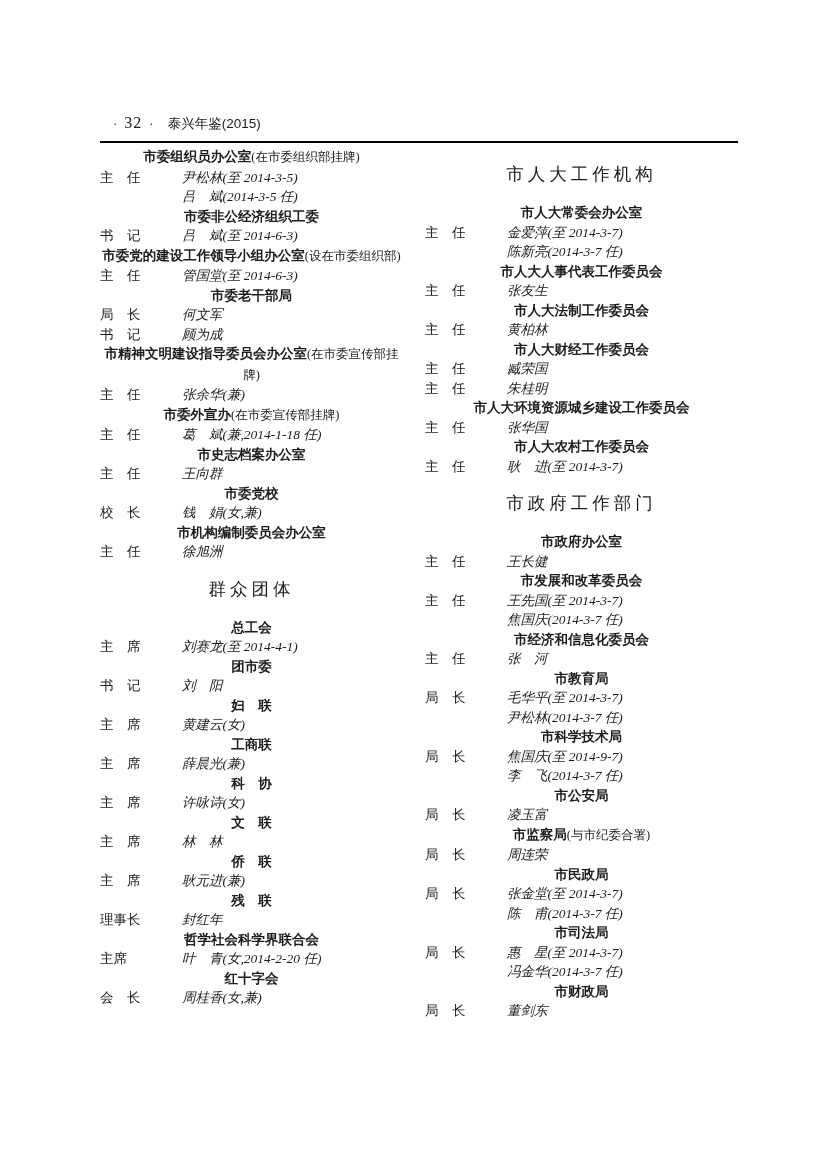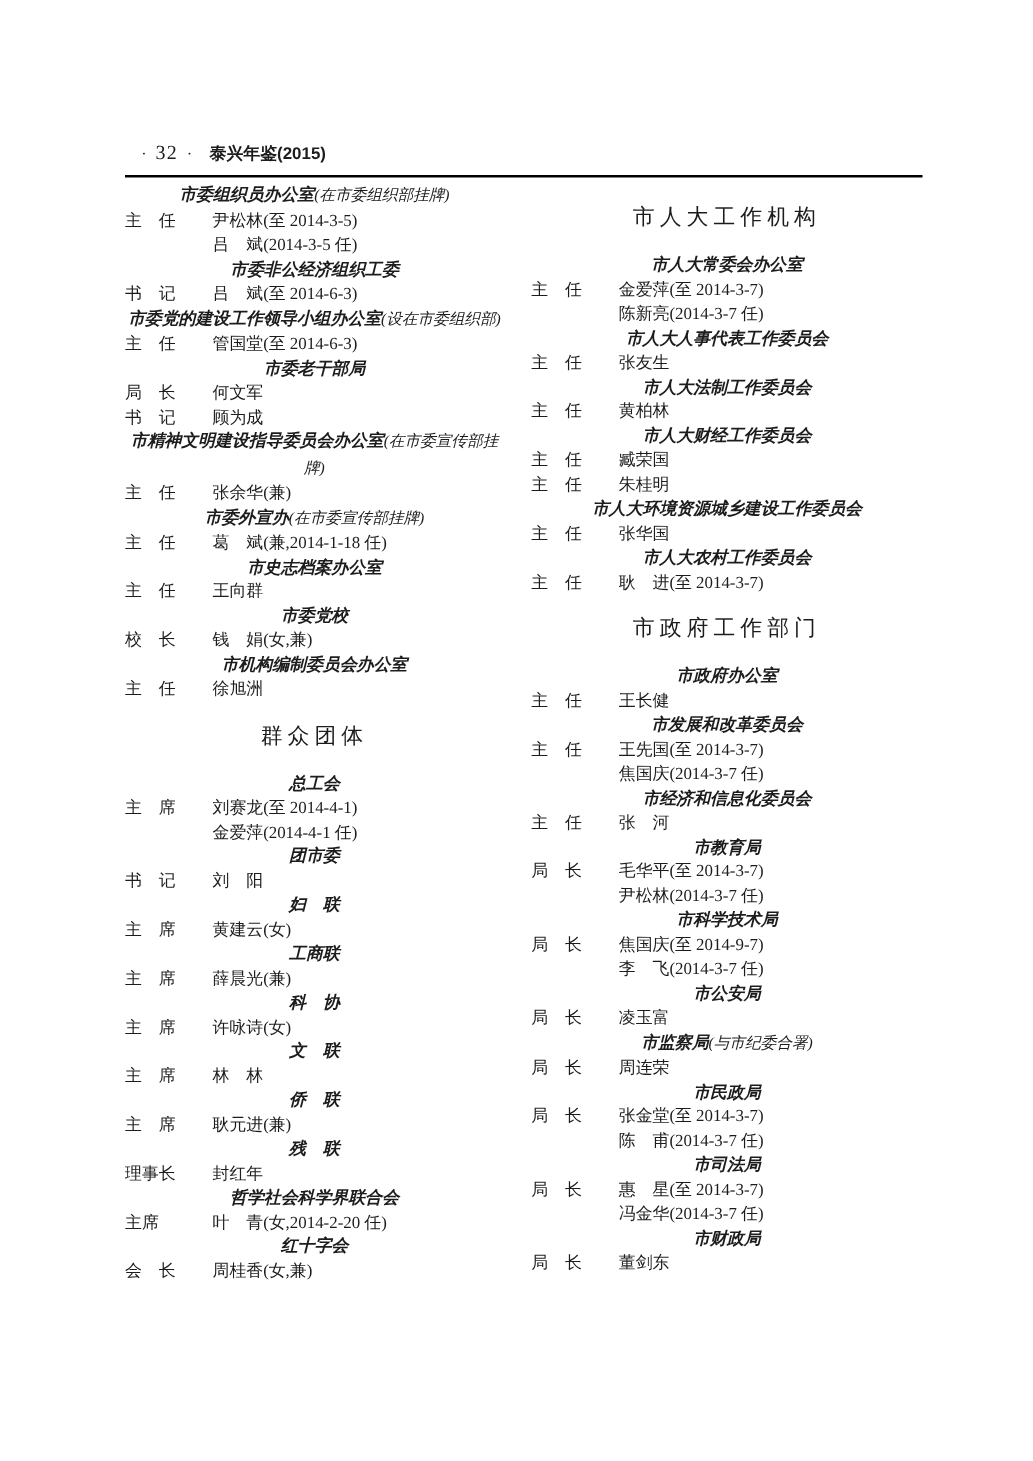--- a/index.html
+++ b/index.html
@@ -12,51 +12,50 @@
     overflow: hidden;
   }
   .page { position: absolute; left: 0; top: 0; width: 826px; height: 1169px; background: #ffffff; }
   .content { position: absolute; left: 100px; top: 114px; width: 638px; }
 
   .pagehead { display: flex; align-items: baseline; font-size: 13.5px; padding-left: 6px; }
   .pagehead .dot { font-size: 13px; margin: 0 7px; }
   .pagehead .pagenum { font-size: 16px; letter-spacing: 1px; }
   .pagehead .booktitle {
     font-family: "Liberation Sans", "DejaVu Sans", sans-serif;
-    font-weight: bold; font-size: 13.5px; margin-left: 7px;
+    font-weight: normal; font-size: 13.5px; margin-left: 7px;
   }
   .rule { height: 2px; background: #000000; margin-top: 8px; }
 
   .columns { display: flex; margin-top: 4px; }
   .col { font-size: 13.5px; line-height: 19.5px; }
   .col.left  { width: 303px; margin-right: 22px; }
   .col.right { width: 313px; }
 
   .org-heading {
     text-align: center;
     font-family: "Liberation Sans", "DejaVu Sans", sans-serif;
     font-weight: bold;
     font-size: 13.5px;
-    font-style: italic;
   }
   .org-note {
     font-family: "Liberation Serif", "DejaVu Serif", serif;
     font-weight: normal;
     font-size: 12.5px;
   }
   .section-title {
     text-align: center;
     font-size: 17.5px;
     letter-spacing: 4px;
     line-height: 24px;
     margin: 15px 0 17px 0;
   }
   .entry-row { display: flex; }
   .entry-row .role { flex: none; width: 48px; }
-  .entry-row .pname { margin-left: 22px; }
+  .entry-row .pname { margin-left: 34px; font-style: italic; }
 </style>
 </head>
 <body>
 
 <div class="page">
   <div class="content">
 
     <div class="pagehead">
       <span class="dot">·</span>
       <span class="pagenum">32</span>
@@ -120,24 +119,20 @@
           <div class="entry-row">
             <span class="role">主　任</span>
             <span class="pname">徐旭洲</span>
           </div>
           <div class="section-title">群众团体</div>
           <div class="org-heading"><span class="org-name">总工会</span></div>
           <div class="entry-row">
             <span class="role">主　席</span>
             <span class="pname">刘赛龙(至 2014-4-1)</span>
           </div>
-          <div class="entry-row">
-            <span class="role"></span>
-            <span class="pname">金爱萍(2014-4-1 任)</span>
-          </div>
           <div class="org-heading"><span class="org-name">团市委</span></div>
           <div class="entry-row">
             <span class="role">书　记</span>
             <span class="pname">刘　阳</span>
           </div>
           <div class="org-heading"><span class="org-name">妇　联</span></div>
           <div class="entry-row">
             <span class="role">主　席</span>
             <span class="pname">黄建云(女)</span>
           </div>

